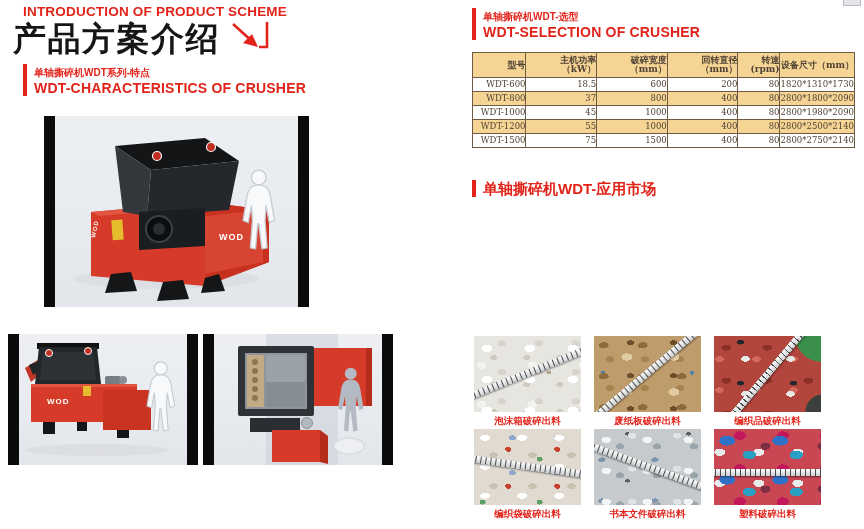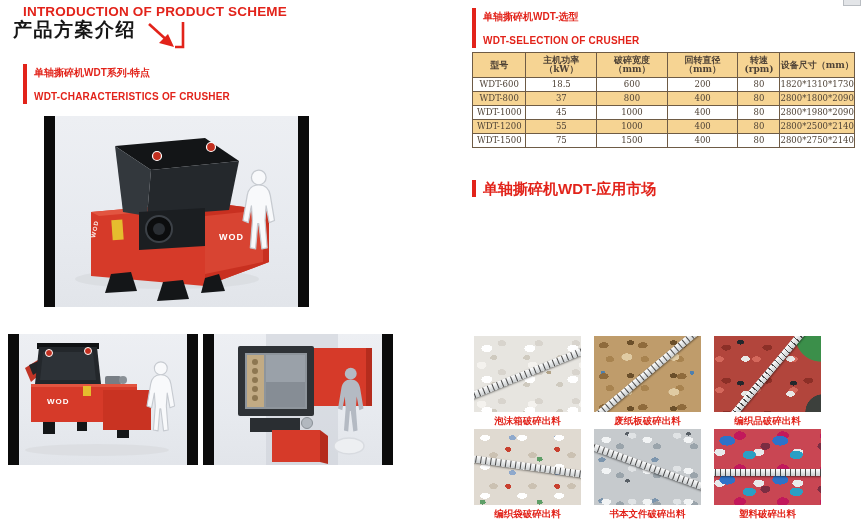--- a/index.html
+++ b/index.html
@@ -5,48 +5,48 @@
   :root{ --red:#e2231a; --tan:#f6d493; --tbl-border:#6e5b45; }
   *{ box-sizing:border-box; }
   html,body{ margin:0; padding:0; background:#fff; }
   #canvas{ position:relative; width:864px; height:529px; background:#fff; overflow:hidden;
            font-family:"Liberation Sans",sans-serif; }
 
   
   .intro-en{ position:absolute; left:23px; top:4px; color:var(--red); font-weight:700;
              font-size:13.5px; letter-spacing:.2px; }
   .intro-cn-row{ position:absolute; left:13px; top:17px; display:flex; align-items:flex-start; gap:10px; }
-  .intro-cn{ font-size:19px; font-weight:900; color:#161616; letter-spacing:1.5px;font-family:Liberation Mono, monospace; }
+  .intro-cn{ font-size:33px; font-weight:900; color:#161616; letter-spacing:1.5px;font-family:Liberation Mono, monospace; }
   .intro-arrow{ margin-top:4px; }
 
   
   .sec-head{ position:absolute; border-left:4px solid var(--red); padding-left:7px; color:var(--red); }
   .sec-head .cn{ font-weight:800; font-size:10px; line-height:17px; }
-  .sec-head .en{ font-size:10px; font-weight:600; line-height:15px; letter-spacing:.2px;margin-top:8px; }
+  .sec-head .en{ font-size:14px; font-weight:600; line-height:15px; letter-spacing:.2px; }
   #features-head{ left:23px; top:64px; }
   #selection-head{ left:472px; top:8px; }
   #applications-head{ left:472px; top:146px;margin-top:34px; }
   #applications-head .cn{ font-size:15px; }
 
   
   .machine-frame{ position:absolute; display:flex; }
   .machine-frame .bar{ width:11px; background:#0b0b0b; }
   .machine-frame .mcanvas{ flex:1; background:linear-gradient(180deg,#edeff3 0%,#e7eaef 60%,#e2e5ea 100%);
                            position:relative; overflow:hidden; }
   .machine-frame svg{ width:100%; height:100%; display:block; }
   #machine1{ left:44px; top:116px; width:265px; height:191px; }
   #machine2{ left:8px;  top:334px; width:190px; height:131px; }
   #machine3{ left:203px; top:334px; width:190px; height:131px; }
 
   
   #selection-table{ position:absolute; left:472px; top:52px; width:383px; border-collapse:collapse;
                     border:1.5px solid var(--tbl-border); }
   #selection-table th, #selection-table td{
       border:1px solid var(--tbl-border); font-family:"DejaVu Serif",serif; font-size:8.5px;
-      color:#4e4236; text-align:center; padding:2px 0; line-height:9px; }
+      color:#4e4236; text-align:right; padding:2px 0; line-height:9px; }
   #selection-table thead th{ background:var(--tan); font-weight:700; font-size:9px; padding:3px 0; }
   #selection-table tr.alt td{ background:var(--tan);margin-left:48px; }
   #selection-table col.c0{width:14%} #selection-table col.c1{width:18.5%}
   #selection-table col.c2{width:18.5%} #selection-table col.c3{width:18.5%}
   #selection-table col.c4{width:11%} #selection-table col.c5{width:19.5%}
 
   
   .app-list{ position:absolute; left:477px; top:167px; }
   .app-list div{ font-size:10.5px; color:#4b4b4b; line-height:19.6px; letter-spacing:.2px; }
 

